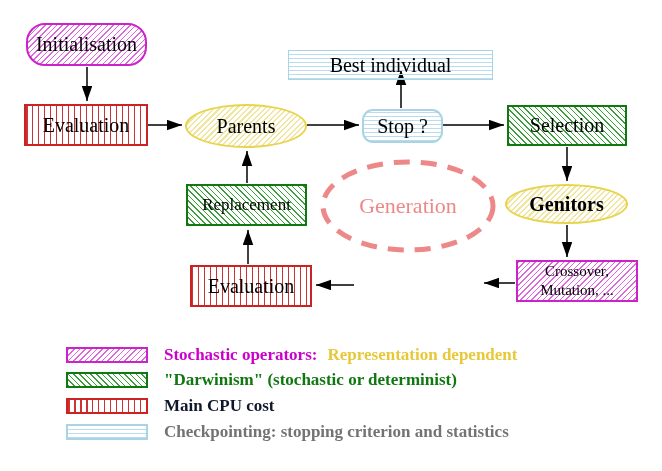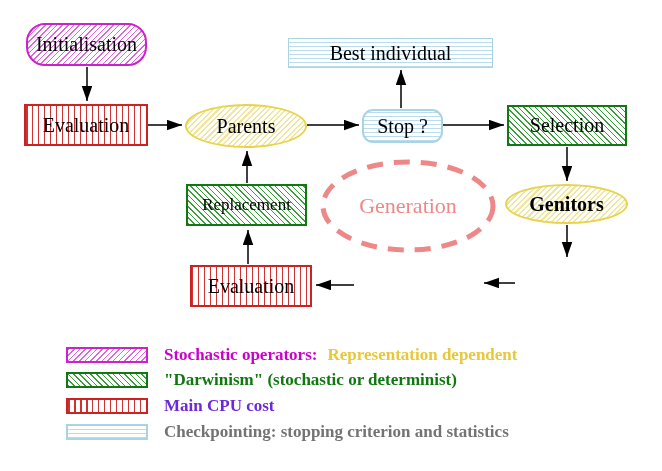--- a/index.html
+++ b/index.html
@@ -75,36 +75,40 @@
   </div>
 
   <div class="node stripe-red big" style="left:24px;top:104px;width:124px;height:42px;">
     <span>Evaluation</span>
   </div>
 
   <div class="node hatch-yellow big" style="left:185px;top:104px;width:122px;height:44px;align-items:center;">
     <span>Parents</span>
   </div>
 
-  <div class="node stripe-cyan big" style="left:288px;top:38px;width:205px;height:30px;border-width:1px;">
+  <div class="node stripe-cyan big" style="left:288px;top:50px;width:205px;height:30px;border-width:1px;">
     <span>Best individual</span>
   </div>
 
   <div class="node stripe-cyan big" style="left:362px;top:109px;width:81px;height:34px;border-radius:11px;">
     <span>Stop ?</span>
   </div>
 
   <div class="node hatch-green big" style="left:507px;top:105px;width:120px;height:41px;">
     <span>Selection</span>
   </div>
 
   <div class="node hatch-yellow big" style="left:505px;top:184px;width:123px;height:40px;font-weight:bold;">
     <span>Genitors</span>
   </div>
 
+  <div class="node hatch-magenta" style="left:516px;top:260px;width:122px;height:42px;font-size:15px;line-height:1.25;flex-direction:column;">
+    <span>Crossover,</span>
+    <span>Mutation, ...</span>
+  </div>
 
 
   <div class="node stripe-red big" style="left:190px;top:265px;width:122px;height:42px;">
     <span>Evaluation</span>
   </div>
 
   <div class="node hatch-green" style="left:186px;top:184px;width:121px;height:42px;font-size:17px;">
     <span>Replacement</span>
   </div>
 
@@ -116,21 +120,21 @@
     <span class="legend-text" style="color:#e8c83a;margin-left:10px;">Representation dependent</span>
   </div>
 
   <div class="legend-row" style="top:370px;">
     <div class="swatch hatch-green"></div>
     <span class="legend-text" style="color:#117711;">"Darwinism" (stochastic or determinist)</span>
   </div>
 
   <div class="legend-row" style="top:396px;">
     <div class="swatch stripe-red"></div>
-    <span class="legend-text" style="color:#6d28d9;">Main CPU cost</span>
+    <span class="legend-text" style="color:#0f172a;">Main CPU cost</span>
   </div>
 
   <div class="legend-row" style="top:422px;">
     <div class="swatch stripe-cyan"></div>
     <span class="legend-text" style="color:#737373;">Checkpointing: stopping criterion and statistics</span>
   </div>
 
 </div>
 
 </body></html>

